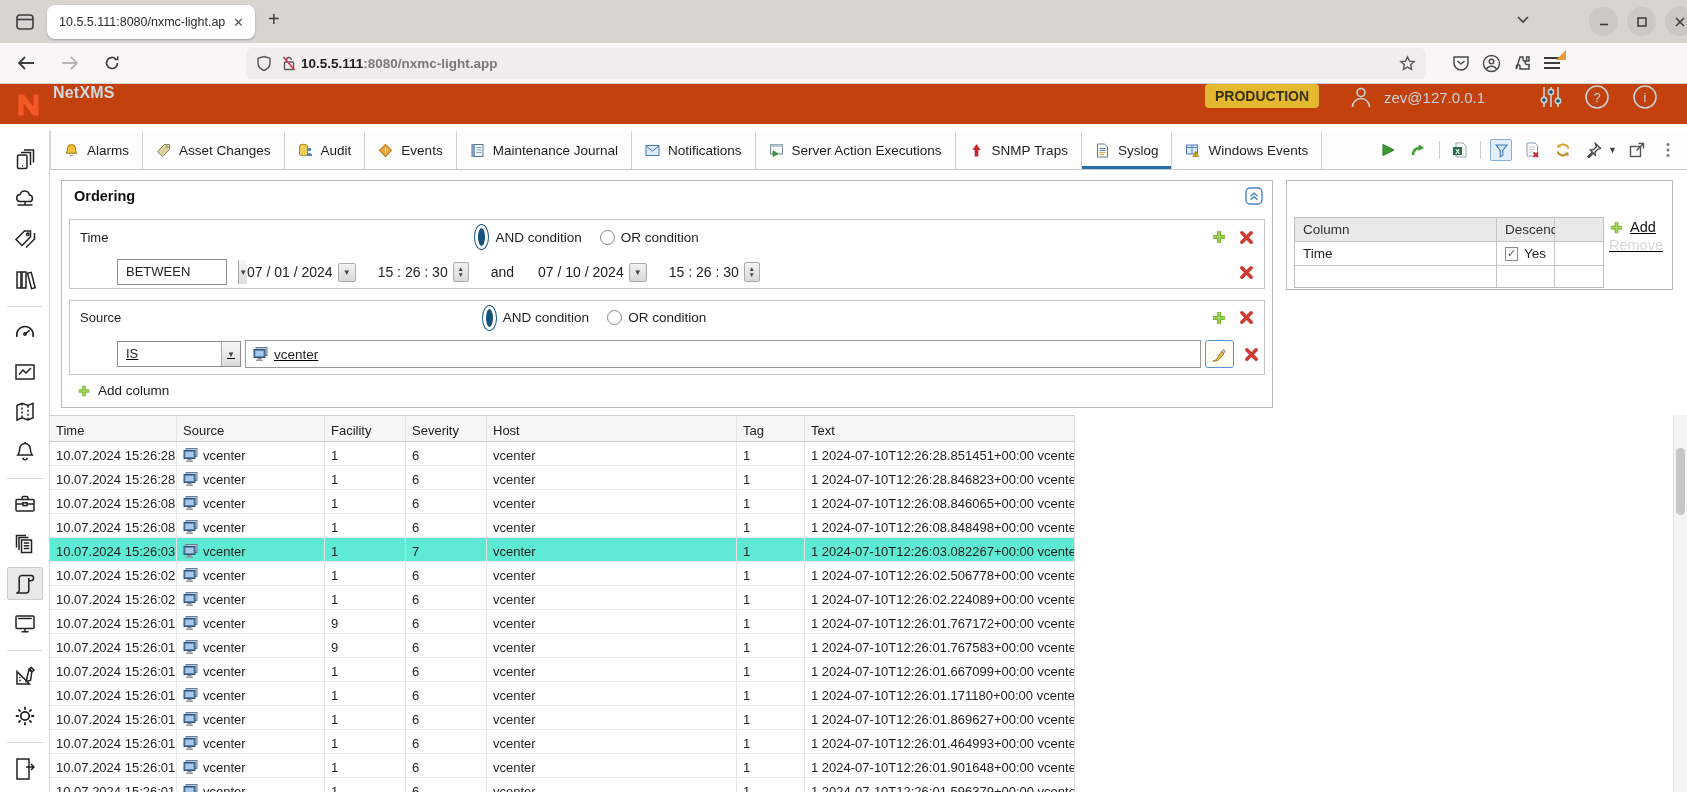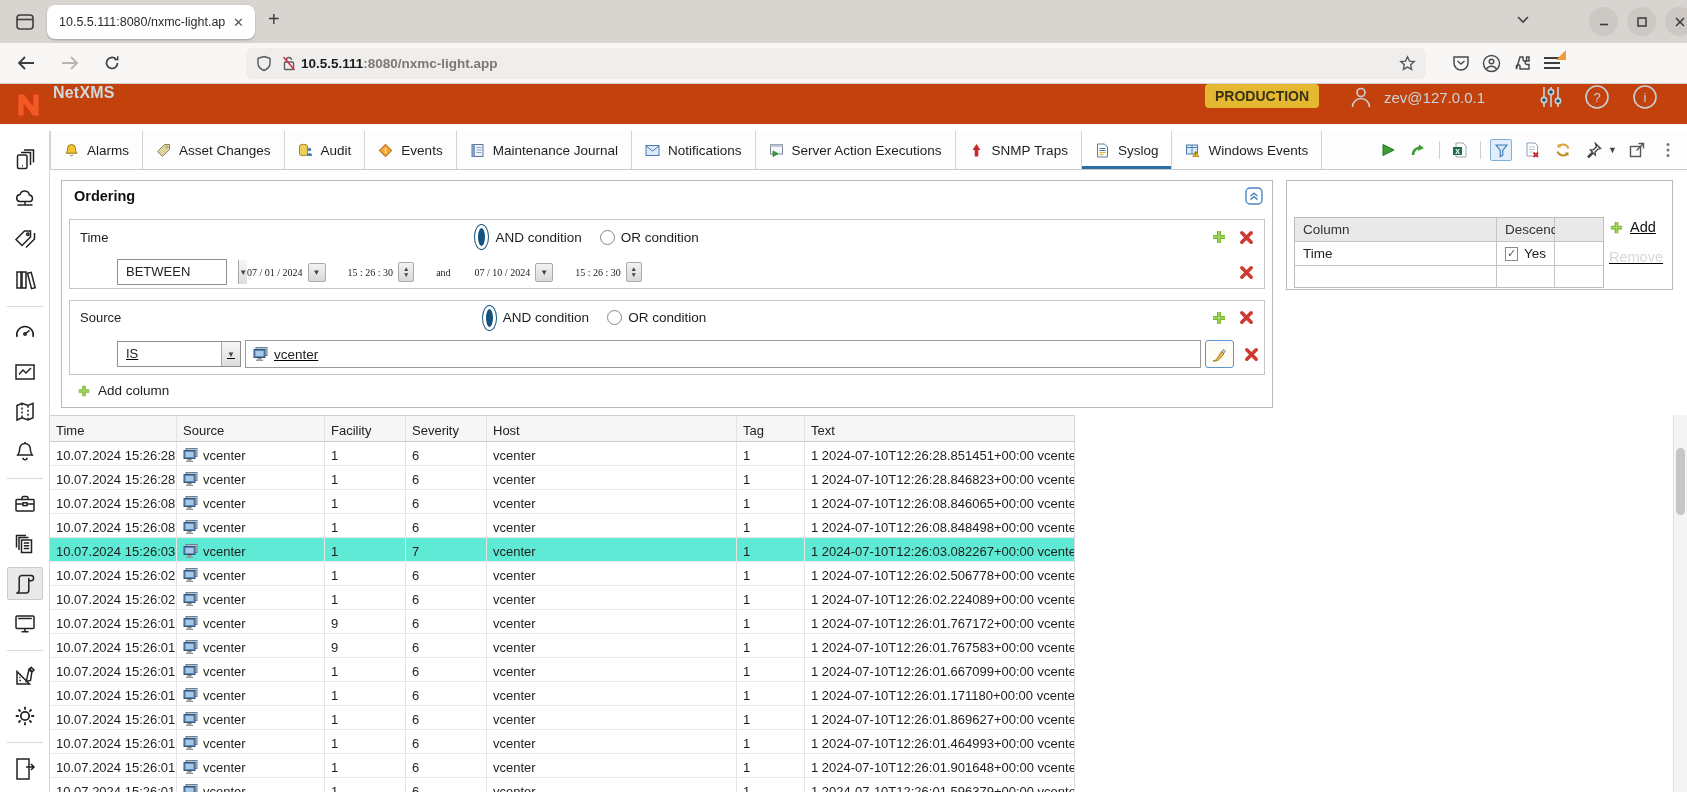--- a/index.html
+++ b/index.html
@@ -58,39 +58,39 @@
   .subbox { position:absolute; left:7px; right:7px; border:1px solid #c6c6c6; }
   .crow { display:flex; align-items:center; }
   .clabel { font-size:13px; color:#1d1d1d; }
   .radio { width:15px; height:15px; border:1px solid #878787; border-radius:50%; background:#fff; position:relative; flex:none; }
   .radio.sel { border-color:#15537f; }
   .radio.sel::after { content:""; position:absolute; inset:3px; background:#15537f; border-radius:50%; }
   .rlabel { font-size:13.5px; color:#1d1d1d; margin:0 18px 0 6px; }
   .sel { display:flex; align-items:stretch; border:1px solid #8f8f8f; background:#fff; height:26px;gap:40px; }
   .sel-txt { font-size:13px; color:#222; padding:4px 8px; flex:1; white-space:nowrap; }
   .sel-btn { width:19px; background:linear-gradient(#f7f7f7,#dcdcdc); border-left:1px solid #a8a8a8; display:flex; align-items:center; justify-content:center; font-size:8px; color:#444; }
-  .dval { font-size:10px; color:#222; white-space:nowrap;font-family:Liberation Serif, serif; }
+  .dval { font-size:14px; color:#222; white-space:nowrap; }
   .mini-btn { width:18px; height:19px; margin-left:5px; background:linear-gradient(#f2f2f2,#d9d9d9); border:1px solid #aaa; border-radius:2px; display:flex; align-items:center; justify-content:center; font-size:8px; color:#444; }
   .spin-btn { width:16px; height:20px; margin-left:5px; background:linear-gradient(#f2f2f2,#d9d9d9); border:1px solid #aaa; border-radius:2px; display:flex; flex-direction:column; align-items:center; justify-content:center; font-size:6.5px; color:#444; line-height:6px; }
   .srcinput { height:28px; border:1px solid #9a9a9a; background:#fff; display:flex; align-items:center; padding:0 7px; gap:6px; }
   .srcinput span { font-size:13.5px; color:#222; }
   .brushbtn { width:29px; height:28px; border:1px solid #5b94cf; border-radius:3px; background:#fdfdf6; display:flex; align-items:center; justify-content:center; }
   .addcol { display:flex; align-items:center; gap:7px; font-size:13.5px; color:#1d1d1d; }
 
   
   .ord-table { position:absolute; left:7px; top:36px; border:1px solid #bdbdbd; }
   .ord-row { display:flex; }
   .ord-cell { font-size:13.5px; color:#222; padding:4px 8px; border-right:1px solid #c4c4c4; border-bottom:1px solid #c4c4c4; display:flex; align-items:center; gap:6px; }
   .ord-head .ord-cell { background:#e9e9e9; color:#333; }
   .oc1 { width:202px; } .oc2 { width:58px; } .oc3 { width:48px; border-right:none; }
   .ord-empty .ord-cell { height:21px; border-bottom:none; }
   .chk { width:14px; height:14px; border:1px solid #8a8a8a; background:#fff; font-size:11px; color:#555; display:flex; align-items:center; justify-content:center; line-height:1; }
   .ord-actions { position:absolute; left:322px; top:38px;text-decoration:underline; }
   .ord-add { display:flex; align-items:center; gap:6px; font-size:14.5px; color:#111; }
-  .ord-remove { margin-top:14px; font-size:14.5px; color:#d8d8d8; }
+  .ord-remove { margin-top:2px; font-size:14.5px; color:#d8d8d8; }
 
   
   .logtable { position:absolute; left:0; top:245px; width:1025px; border-top:1px solid #d0d0d0; border-right:1px solid #d8d8d8; }
   .lt-row { display:flex; height:24px; border-bottom:1px solid #e9e9e9; background:#fff; }
   .lt-head { height:26px; background:#f6f6f6; border-bottom:1px solid #cccccc; }
   .lt-cell { font-size:13px; color:#1e1e1e; padding:3px 6px 0 6px; border-right:1px solid #e4e4e4; white-space:nowrap; overflow:hidden; display:flex; align-items:center; gap:5px; }
   .lt-head .lt-cell { color:#222; }
   .lt-row.hl { background:#5eead4; }
   .w-time{width:127px;} .w-src{width:148px;} .w-fac{width:81px;} .w-sev{width:81px;} .w-host{width:250px;} .w-tag{width:68px;text-align:right;} .w-text{width:269px; border-right:none;}
 

